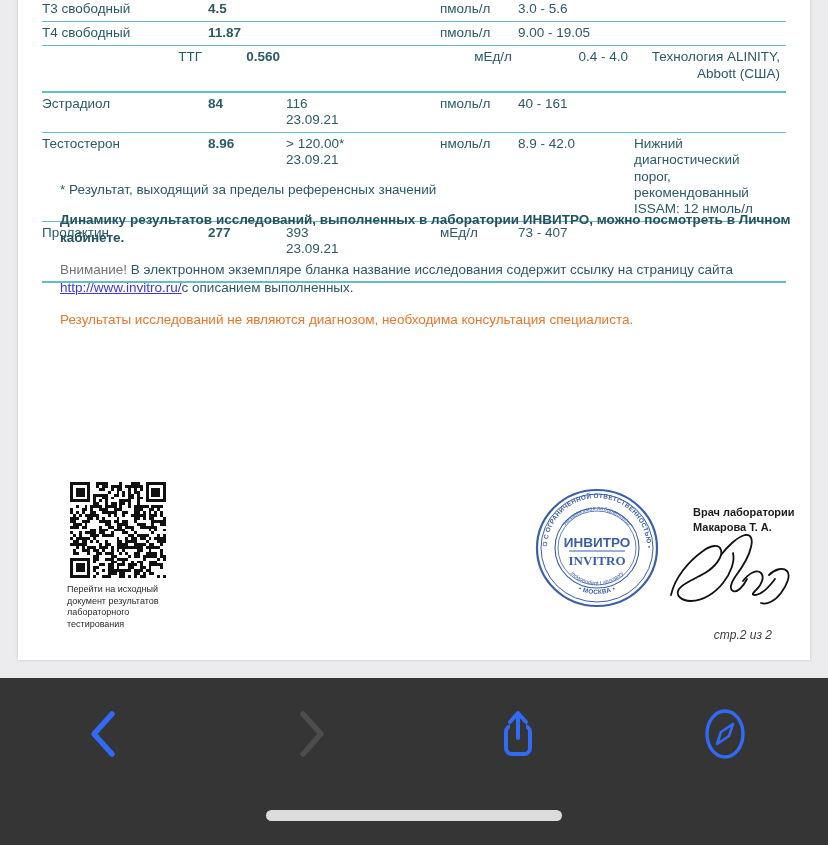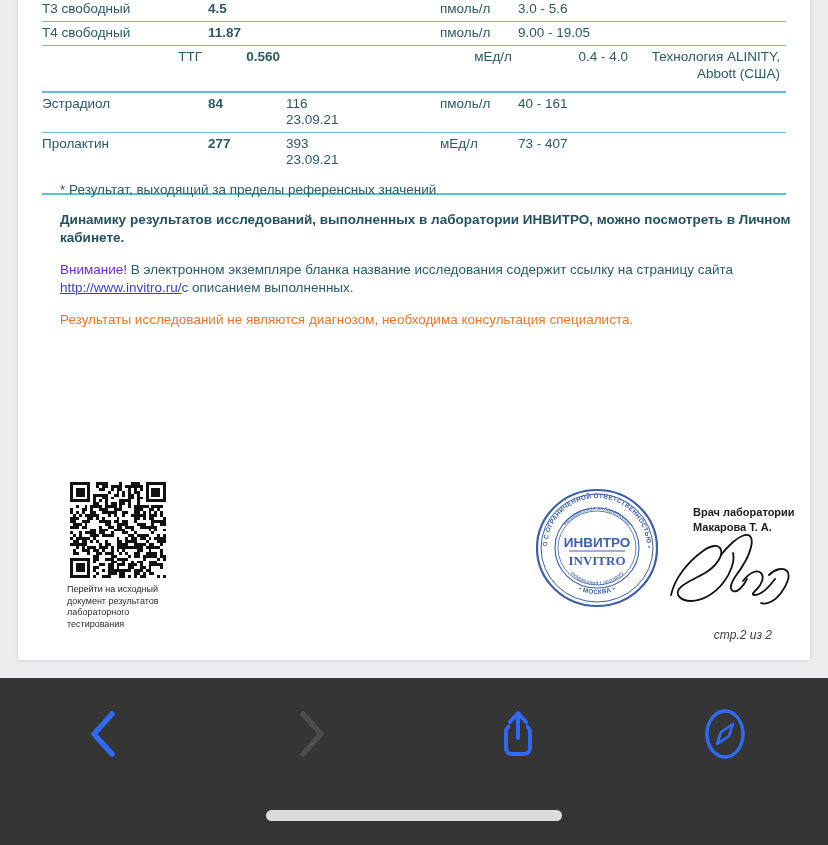--- a/index.html
+++ b/index.html
@@ -54,21 +54,21 @@
   .c-comment{color:#2b5a66;}
 
   
   .notes{position:absolute;left:42px;top:182px;width:735px;}
   .note-foot{font-size:13.5px;color:#2b5a66;margin:0 0 14px 0;}
   .note-bold{
     font-size:13.5px;font-weight:bold;color:#24525f;
     margin:0 0 14px 0;line-height:1.34;
   }
   .note-attn{font-size:13.5px;color:#2b5a66;margin:0 0 14px 0;line-height:1.35;}
-  .attn-word{color:#6d28d9;}
+  .attn-word{color:#737373;}
   .attn-url{color:#3a3ad6;}
   .note-warn{font-size:13.5px;color:#e8762c;margin:0;}
 
   
   .qr-block{position:absolute;left:49px;top:482px;width:102px;}
   .qr-img{width:96px;height:96px;display:block;margin:0 auto;}
   .qr-caption{
     font-size:9px;color:#2a2a2a;line-height:1.3;margin-top:6px;
     font-family:"Liberation Sans","DejaVu Sans",sans-serif;
   }
@@ -138,20 +138,28 @@
               <td class="c-ref">0.4 - 4.0</td>
               <td class="c-comment">Технология ALINITY, Abbott (США)</td>
             </tr>
             <tr>
               <td class="c-name">Эстрадиол</td>
               <td class="c-result">84</td>
               <td class="c-prev"><span>116</span><span class="prev-date">23.09.21</span></td>
               <td class="c-units">пмоль/л</td>
               <td class="c-ref">40 - 161</td>
               <td class="c-comment"></td>
+            </tr>
+            <tr>
+              <td class="c-name">Тестостерон</td>
+              <td class="c-result">8.96</td>
+              <td class="c-prev"><span>&gt; 120.00*</span><span class="prev-date">23.09.21</span></td>
+              <td class="c-units">нмоль/л</td>
+              <td class="c-ref">8.9 - 42.0</td>
+              <td class="c-comment">Нижний диагностический порог, рекомендованный ISSAM: 12 нмоль/л</td>
             </tr>
             <tr class="last-row">
               <td class="c-name">Пролактин</td>
               <td class="c-result">277</td>
               <td class="c-prev"><span>393</span><span class="prev-date">23.09.21</span></td>
               <td class="c-units">мЕд/л</td>
               <td class="c-ref">73 - 407</td>
               <td class="c-comment"></td>
             </tr>
           </tbody>

